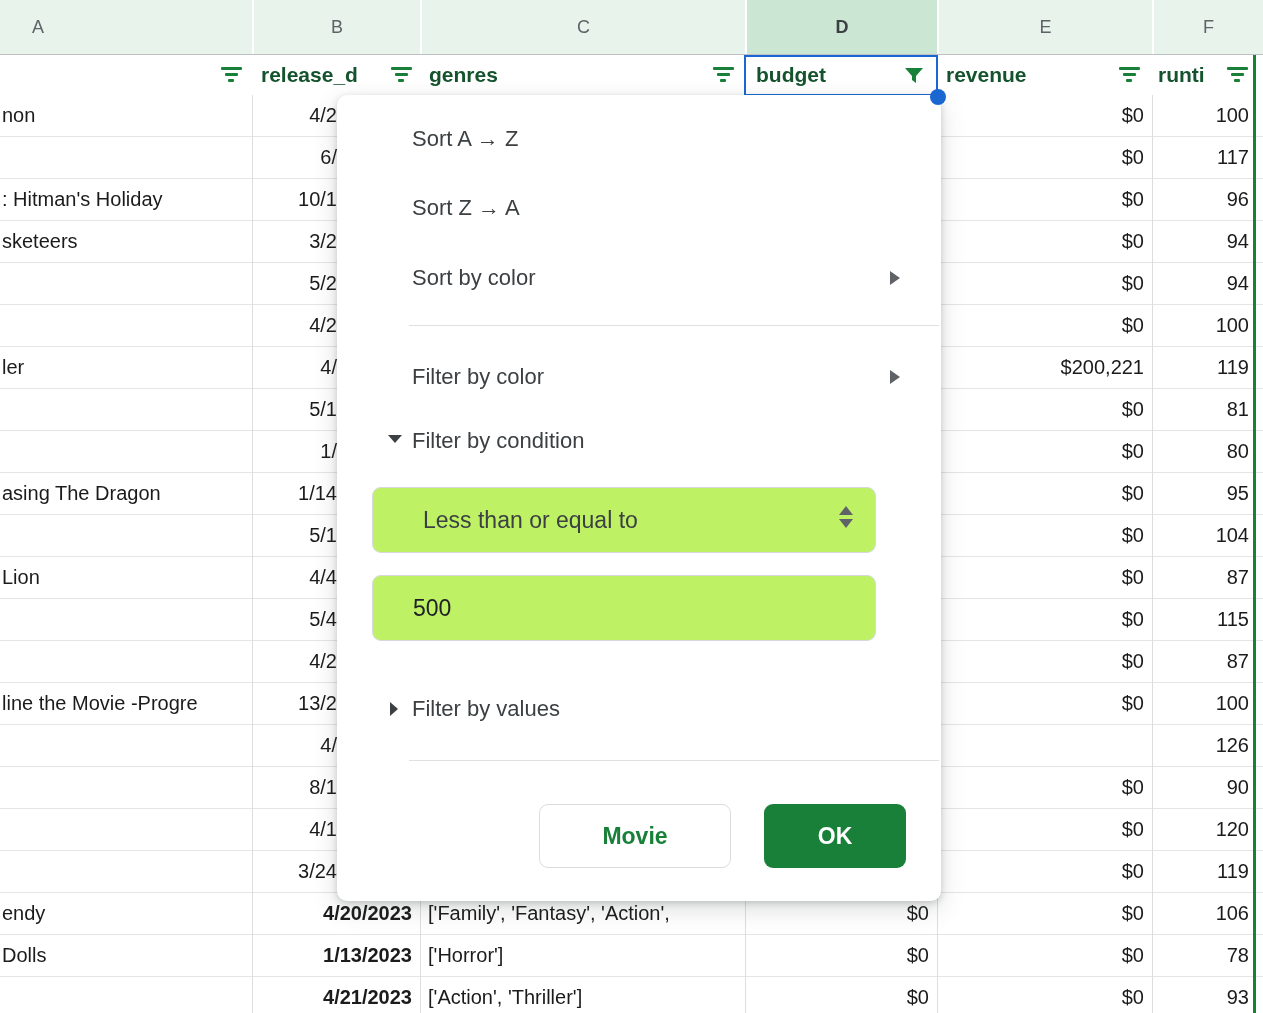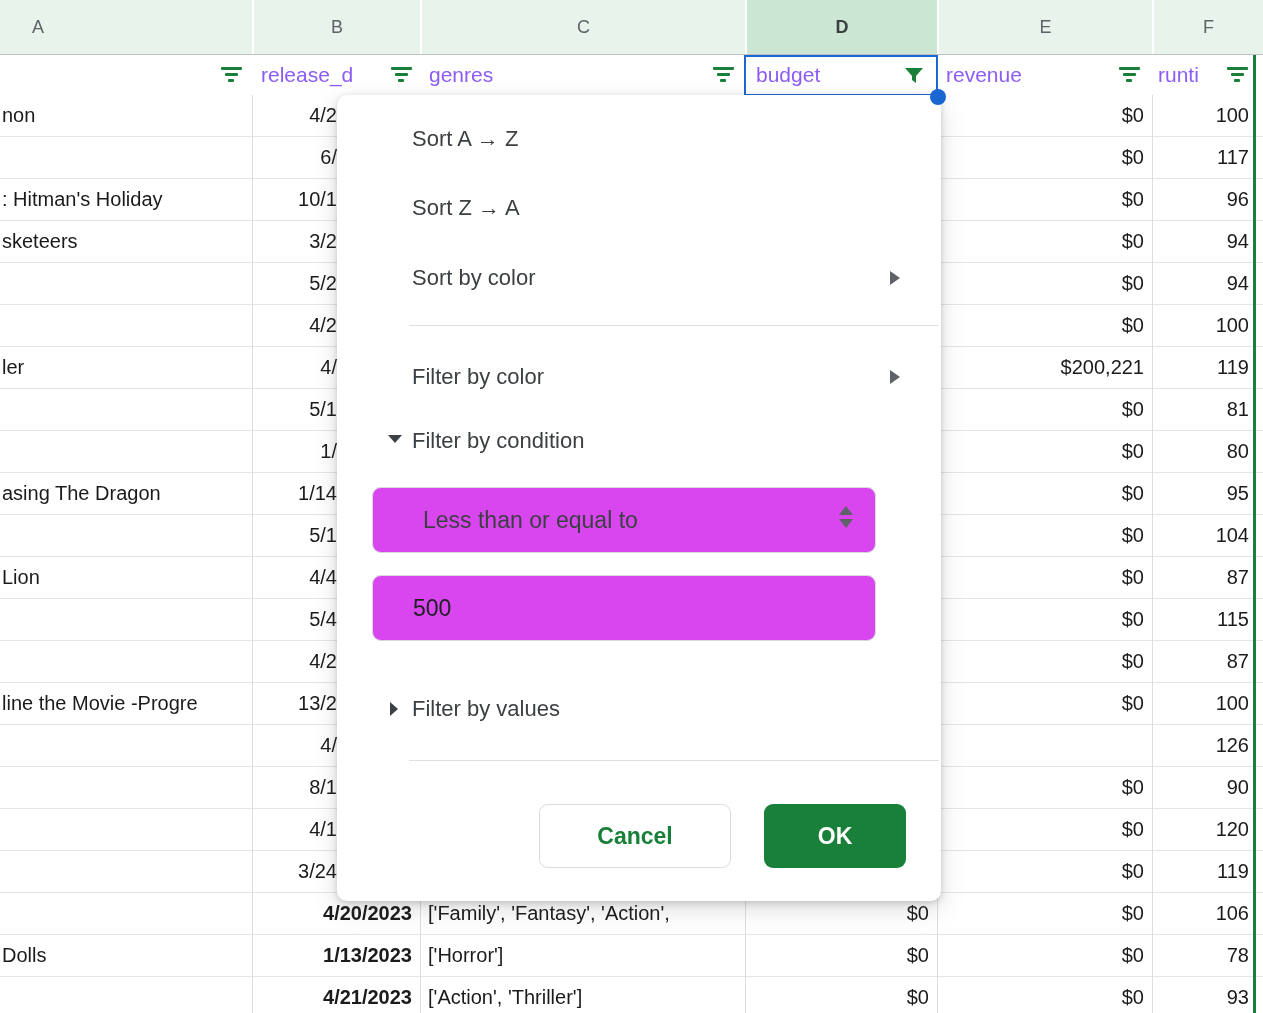--- a/index.html
+++ b/index.html
@@ -11,21 +11,21 @@
   .lcell{position:absolute;top:0;height:55px;box-sizing:border-box;border-left:2px solid #fff;
     display:flex;align-items:center;justify-content:center;
     color:#5f6368;font-size:18px;}
   .lcell.first{border-left:none;justify-content:flex-start;padding-left:32px;}
   .lcell.selected{background:var(--hdr-green-sel);color:#3c4043;font-weight:bold;}
   .letters-border{position:absolute;left:0;top:54px;width:1263px;height:1px;background:#bdc1c6;z-index:3;}
 
   
   .fields{position:absolute;left:0;top:55px;width:1263px;height:40px;background:#fff;z-index:2;}
   .fcell{position:absolute;top:0;height:40px;box-sizing:border-box;}
-  .fcell .flabel{position:absolute;left:9px;top:0;line-height:40px;font-size:21px;font-weight:normal;color:#8b5cf6;}
+  .fcell .flabel{position:absolute;left:9px;top:0;line-height:40px;font-size:21px;font-weight:bold;color:#14532d;}
   .icon-holder{position:absolute;top:10px;width:22px;height:20px;cursor:pointer;}
   
   .bars{display:flex;flex-direction:column;align-items:center;gap:3px;padding-top:2px;}
   .bars i{display:block;height:3px;background:var(--accent);border-radius:1px;}
   .bars i:nth-child(1){width:21px;}
   .bars i:nth-child(2){width:13px;}
   .bars i:nth-child(3){width:6px;}
 
   
   .vline{position:absolute;top:55px;width:1px;height:958px;background:#dcdedd;z-index:1;}
@@ -54,21 +54,21 @@
     box-shadow:0 2px 6px rgba(60,64,67,.22),0 8px 24px rgba(60,64,67,.18);z-index:20;}
   .mi{position:absolute;left:75px;height:28px;line-height:28px;font-size:22px;color:#3c4043;cursor:pointer;}
   .divider{position:absolute;left:72px;right:2px;height:1px;background:#e0e0e0;}
   .sub-arrow{position:absolute;width:0;height:0;border-top:7px solid transparent;border-bottom:7px solid transparent;
     border-left:10px solid #5f6368;}
   .caret-down{position:absolute;left:51px;width:0;height:0;border-left:7px solid transparent;
     border-right:7px solid transparent;border-top:8px solid #3c4043;}
   .caret-right{position:absolute;left:53px;width:0;height:0;border-top:7px solid transparent;
     border-bottom:7px solid transparent;border-left:8px solid #3c4043;}
   .box{position:absolute;left:35px;width:504px;height:66px;box-sizing:border-box;border:1px solid #d5d8dc;
-    border-radius:9px;background:#d946ef;}
+    border-radius:9px;background:#bef264;}
   .box.select{cursor:pointer;}
   .box .btext{position:absolute;left:50px;top:0;line-height:64px;font-size:23px;color:#3c4043;white-space:nowrap;}
   .spinner{position:absolute;right:22px;top:18px;display:flex;flex-direction:column;gap:4px;align-items:center;}
   .spinner .up{width:0;height:0;border-left:7px solid transparent;border-right:7px solid transparent;border-bottom:9px solid #5f6368;}
   .spinner .down{width:0;height:0;border-left:7px solid transparent;border-right:7px solid transparent;border-top:9px solid #5f6368;}
   .box input{position:absolute;left:38px;top:0;width:420px;height:62px;border:none;outline:none;
     font-size:23px;color:#202124;font-family:inherit;background:transparent;}
   .btn{position:absolute;top:709px;height:64px;box-sizing:border-box;border-radius:9px;font-size:23px;font-weight:bold;
     display:flex;align-items:center;justify-content:center;cursor:pointer;}
   .btn.cancel{left:202px;width:192px;background:#fff;border:1px solid #dadce0;color:var(--accent);}
@@ -226,20 +226,21 @@
   </div>
       <div class="row" style="top: 851px;">
     <span class="cell a"></span>
     <span class="cell b">3/24</span>
     <span class="cell c"></span>
     <span class="cell d"></span>
     <span class="cell e">$0</span>
     <span class="cell f">119</span>
   </div>
       <div class="row wide-b" style="top: 893px;">
+    <span class="cell a">endy</span>
     <span class="cell b">4/20/2023</span>
     <span class="cell c">['Family', 'Fantasy', 'Action',</span>
     <span class="cell d">$0</span>
     <span class="cell e">$0</span>
     <span class="cell f">106</span>
   </div>
       <div class="row wide-b" style="top: 935px;">
     <span class="cell a">Dolls</span>
     <span class="cell b">1/13/2023</span>
     <span class="cell c">['Horror']</span>
@@ -371,17 +372,17 @@
     </div>
 
     <div class="box" style="top:480px">
       <input type="text" value="500" style="">
     </div>
 
     <div class="caret-right" style="top:607px"></div>
     <div class="mi" style="top:600px">Filter by values</div>
     <div class="divider" style="top:665px"></div>
 
-    <div class="btn cancel">Cancel</div>
+    <div class="btn cancel">Movie</div>
     <div class="btn ok">OK</div>
   </div>
 
 </div>
 
 </body></html>

